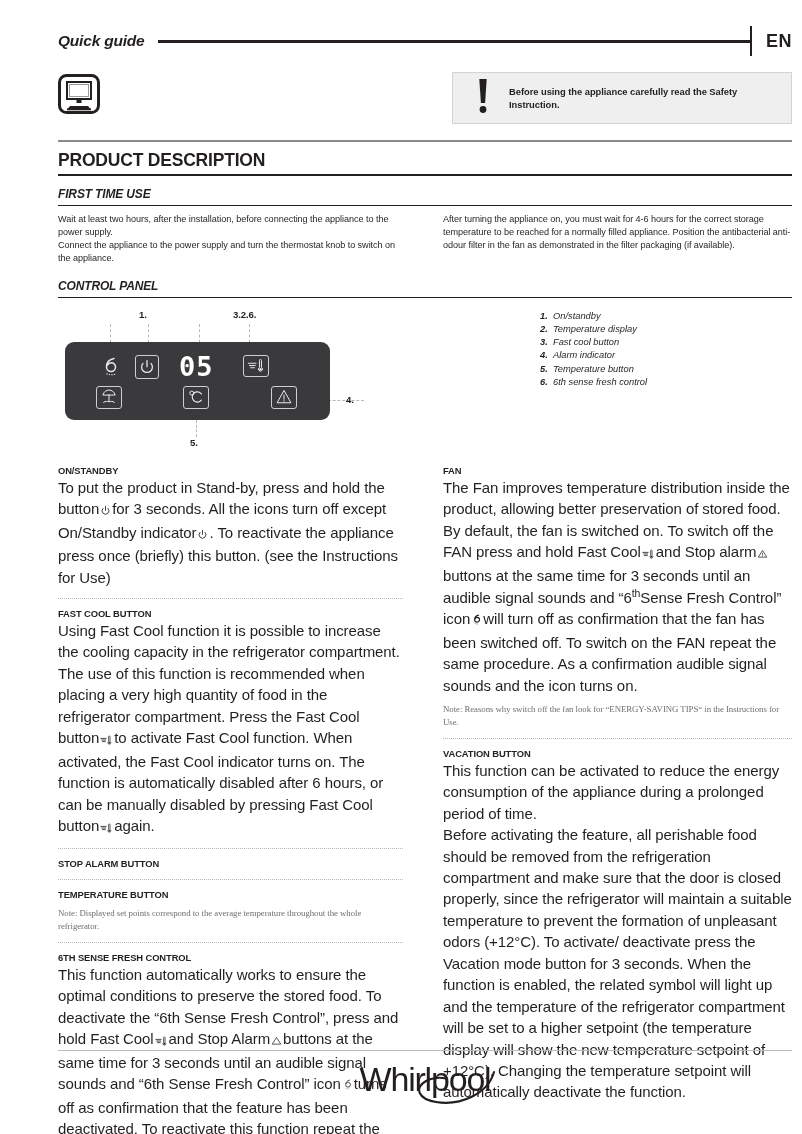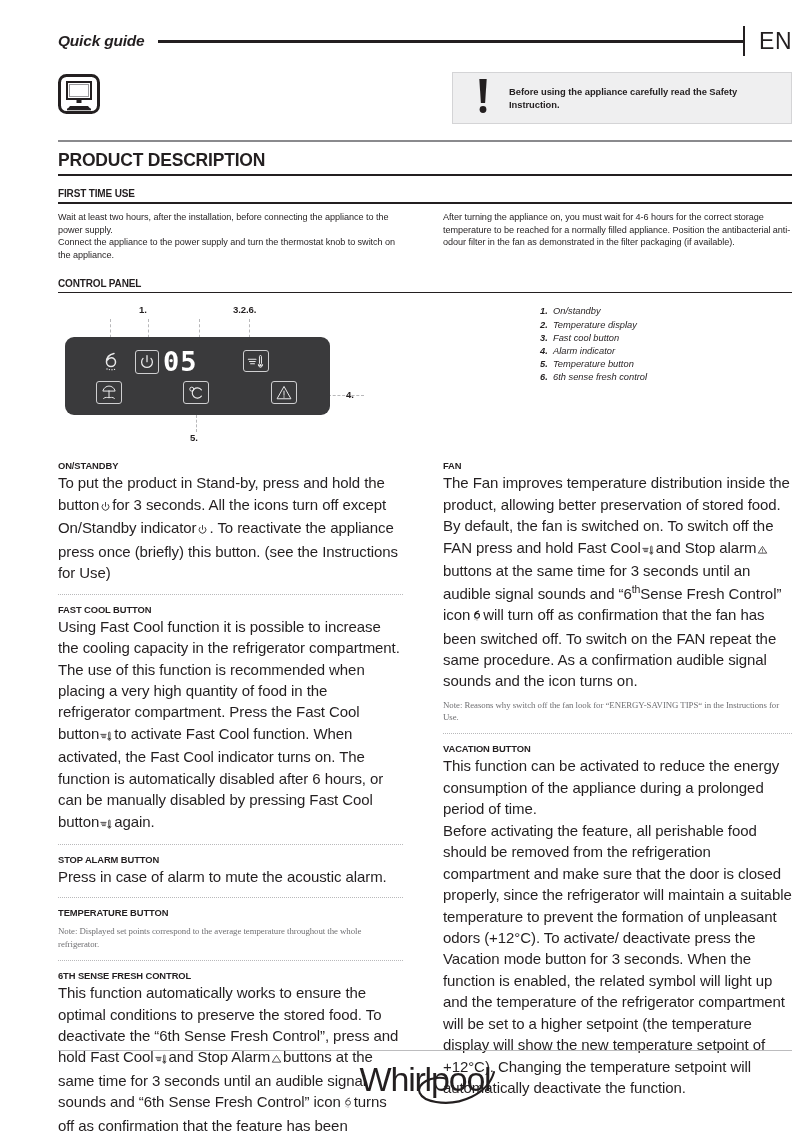--- a/index.html
+++ b/index.html
@@ -43,22 +43,22 @@
     height: 3px;
     background: #231f20;
   }
   .top-tick {
     width: 2px;
     height: 30px;
     background: #231f20;
     margin-left: 0px;
   }
   .lang-code {
-    font-size: 23px;
-    font-weight: normal;
+    font-size: 18px;
+    font-weight: bold;
     letter-spacing: 0.5px;
     padding-left: 14px;
     line-height: 1;
   }
 
   
   .banner-row {
     display: flex;
     margin-top: 14px;
     align-items: flex-start;
@@ -124,25 +124,26 @@
     letter-spacing: -0.2px;
     margin-top: 9px;
     line-height: 1.1;
   }
   .h1-rule {
     height: 2.2px;
     background: #231f20;
     margin-top: 4px;
   }
   .h2 {
-    font-size: 10px;
+    font-size: 12px;
     font-weight: bold;
     letter-spacing: -0.15px;
     margin-top: 12px;
     line-height: 1.1;
+    font-style: italic;
   }
   .h2-rule {
     height: 1.2px;
     background: #231f20;
     margin-top: 3px;
   }
 
   
   .cols {
     display: flex;
@@ -375,21 +376,21 @@
           </svg>
         </div>
 
         <div class="cp-icon cp-box" style="left:70px; top:13px; width:24px; height:24px;">
           <svg viewBox="0 0 24 24" width="18" height="18">
             <path d="M6.7 7.2 a7.2 7.2 0 1 0 10.6 0" fill="none" stroke="#e9e9ea" stroke-width="1.7" stroke-linecap="round"></path>
             <line x1="12" y1="3.5" x2="12" y2="11.5" stroke="#e9e9ea" stroke-width="1.7" stroke-linecap="round"></line>
           </svg>
         </div>
 
-        <div class="cp-display" style="left:98px; top:11px;">05</div>
+        <div class="cp-display" style="left:114px; top:11px;">05</div>
 
         <div class="cp-icon cp-box" style="left:178px; top:13px; width:26px; height:22px;">
           <svg viewBox="0 0 26 22" width="20" height="17">
             <line x1="3" y1="8" x2="13" y2="8" stroke="#e9e9ea" stroke-width="1.4" stroke-linecap="round"></line>
             <line x1="4.5" y1="11" x2="12" y2="11" stroke="#e9e9ea" stroke-width="1.4" stroke-linecap="round"></line>
             <line x1="6" y1="14" x2="11" y2="14" stroke="#e9e9ea" stroke-width="1.4" stroke-linecap="round"></line>
             <path d="M17.5 4.5 v9 a2.6 2.6 0 1 0 2.6 0 v-9 a1.3 1.3 0 0 0 -2.6 0 z" fill="none" stroke="#e9e9ea" stroke-width="1.3"></path>
             <circle cx="18.8" cy="16" r="1.6" fill="#e9e9ea"></circle>
           </svg>
         </div>
@@ -462,21 +463,20 @@
                 <line x1="3" y1="8" x2="6.5" y2="8" stroke="#231f20" stroke-width="1" stroke-linecap="round"></line>
                 <path d="M10.6 2 v6 a1.7 1.7 0 1 0 1.8 0 v-6 a0.9 0.9 0 0 0 -1.8 0 z" fill="none" stroke="#231f20" stroke-width="0.9"></path>
                 <circle cx="11.5" cy="9.3" r="1.1" fill="#231f20"></circle>
               </svg></span><span>again.</span></p>
       </div>
 
       <div class="dotted-sep"></div>
 
       <div>
         <div class="fn-title">STOP ALARM BUTTON</div>
-        <p class="fn-body">Press in case of alarm to mute the acoustic alarm.</p>
       </div>
 
       <div class="dotted-sep"></div>
 
       <div>
         <div class="fn-title">TEMPERATURE BUTTON</div>
         <p class="fn-note">Note: Displayed set points correspond to the average temperature throughout the whole refrigerator.</p>
       </div>
 
       <div class="dotted-sep"></div>

